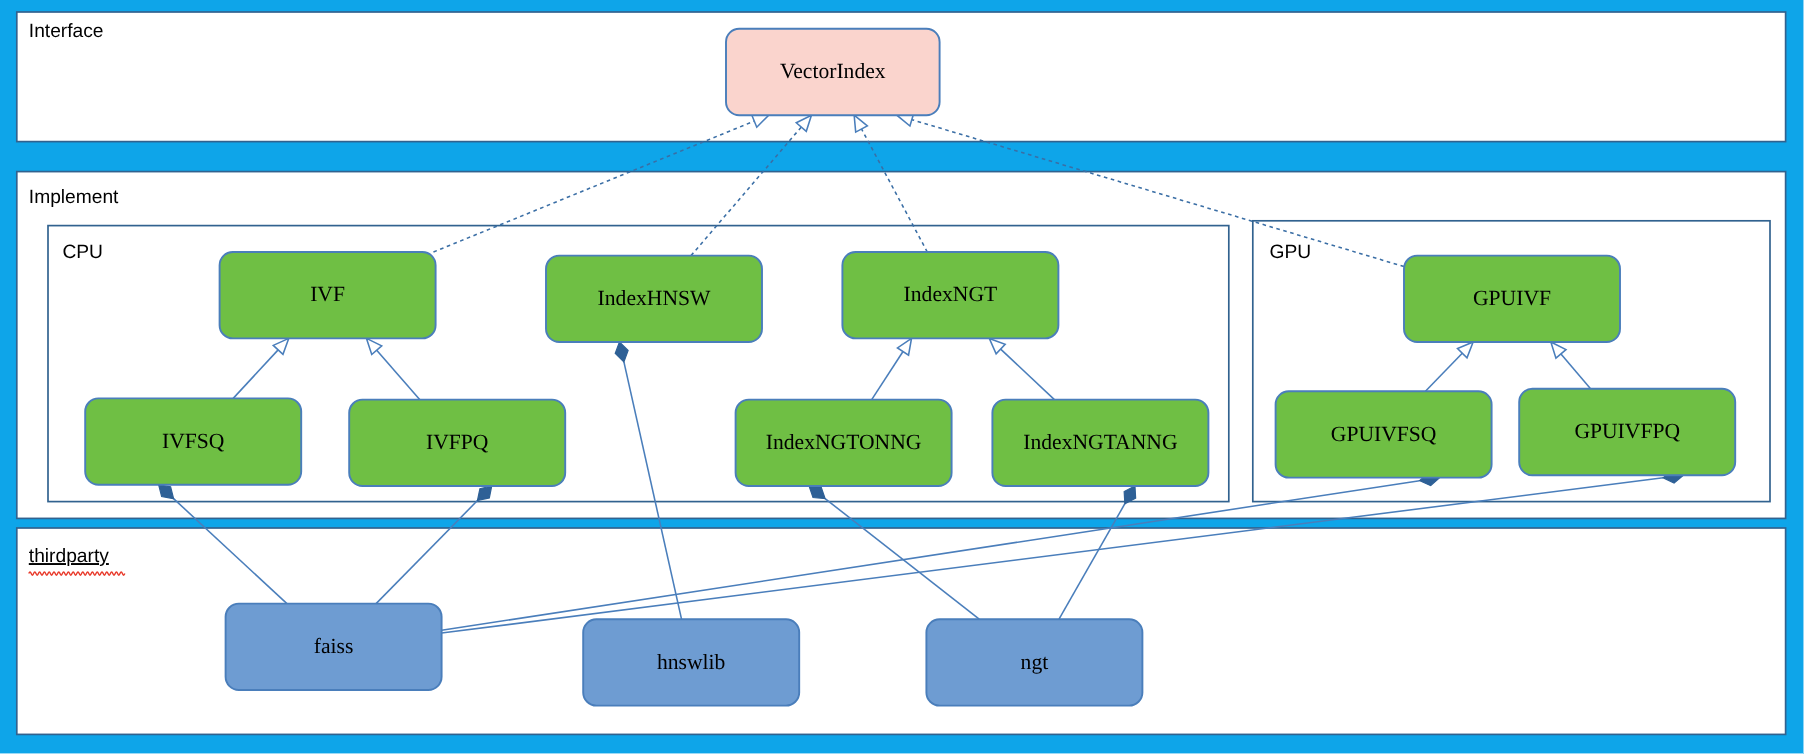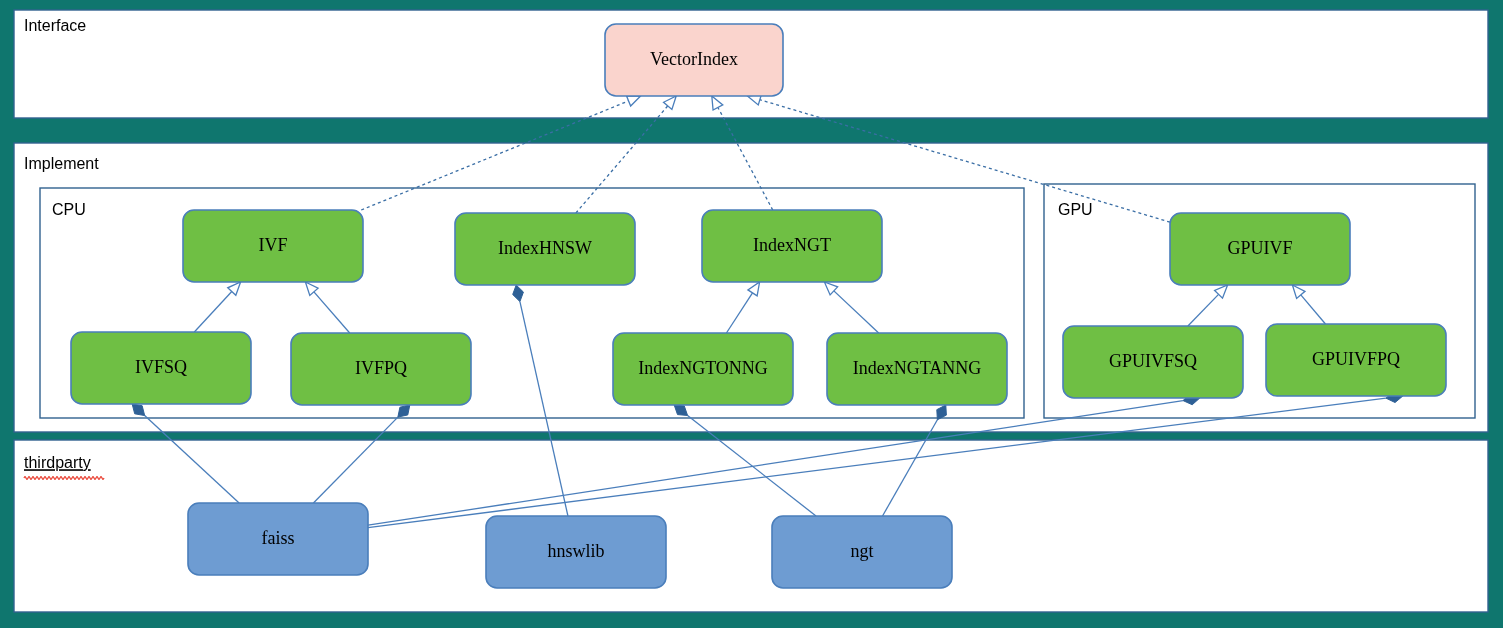--- a/index.html
+++ b/index.html
@@ -7,21 +7,21 @@
     padding: 0;
     background: #ffffff;
   }
   body {
     font-family: "Liberation Sans", sans-serif;
   }
   #diagram-root {
     position: relative;
     width: 1503px;
     height: 628px;
-    background: #0f766e;
+    background: #0ea5e9;
     overflow: hidden;
   }
   svg#diagram-svg {
     position: absolute;
     left: 0;
     top: 0;
     width: 1503px;
     height: 628px;
     display: block;
   }

